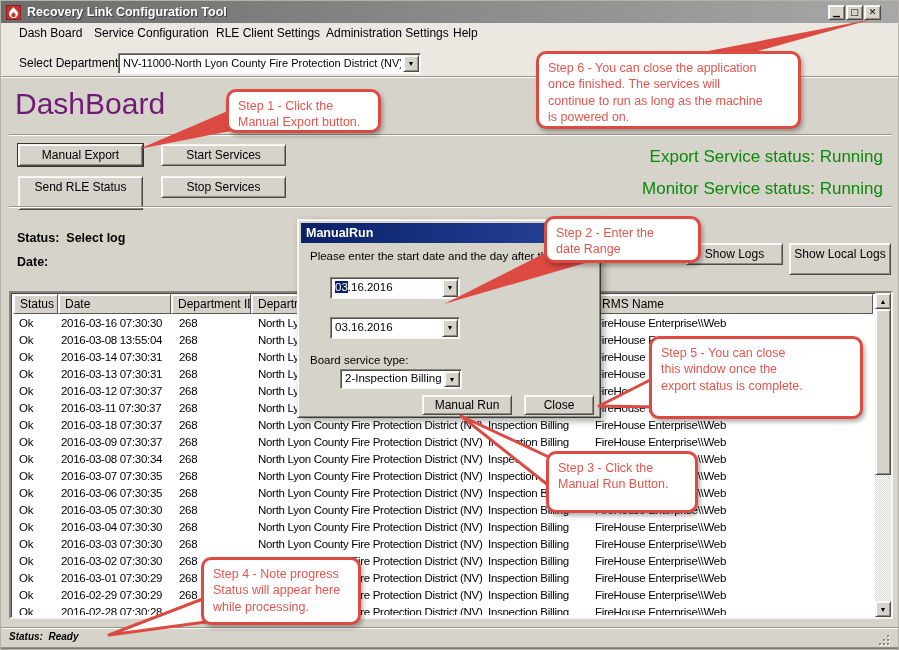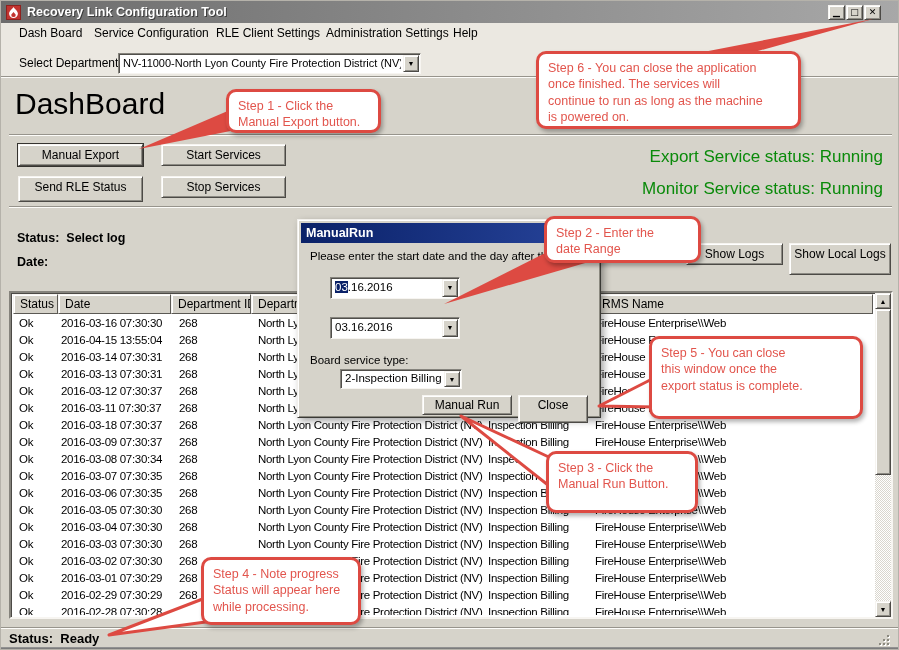--- a/index.html
+++ b/index.html
@@ -34,29 +34,29 @@
   .cbtn{position:absolute;right:1px;top:1px;bottom:1px;width:16px;background:#d6d3ca;
     border:1px solid;border-color:#f6f4f0 #4c4a46 #4c4a46 #f6f4f0;
     box-shadow:inset 1px 1px 0 #fff, inset -1px -1px 0 #8d8b84;
     font-size:7px;text-align:center;line-height:15px;color:#000;}
   #dept-combo{left:117px;top:30px;width:303px;height:21px;}
   
   .divider{position:absolute;height:0;border-top:1px solid #97948c;border-bottom:1px solid #fdfcf9;}
   #div1{left:0;top:75px;width:899px;}
   #div2{left:8px;top:133px;width:883px;}
   #div3{left:8px;top:205px;width:883px;}
-  #heading{position:absolute;left:14px;top:86px;font-size:30px;color:#000000;}
+  #heading{position:absolute;left:14px;top:86px;font-size:30px;color:#701a75;}
   .btn{position:absolute;background:#d6d3ca;border:1px solid;
     border-color:#f6f4f0 #4c4a46 #4c4a46 #f6f4f0;
     box-shadow:inset 1px 1px 0 #fff, inset -1px -1px 0 #8d8b84;
     font-size:12px;text-align:center;color:#000;}
   .btn-default{outline:1px solid #35332f;}
   #b-manual-export{left:17px;top:143px;width:125px;height:22px;line-height:20px;}
   #b-start-services{left:160px;top:143px;width:125px;height:22px;line-height:20px;}
-  #b-send-rle{left:17px;top:175px;width:125px;height:26px;line-height:20px;}
+  #b-send-rle{left:17px;top:175px;width:125px;height:34px;line-height:20px;}
   #b-stop-services{left:160px;top:175px;width:125px;height:22px;line-height:20px;}
   .svc-status{position:absolute;right:15px;font-size:17px;color:#0a8a0a;white-space:nowrap;}
   #svc1{top:146px;} #svc2:{}
   #svc2{top:178px;}
   
   .lbl-b{position:absolute;font-size:12.5px;font-weight:bold;}
   #show-logs{left:685px;top:242px;width:97px;height:22px;line-height:20px;}
   #show-local-logs{left:788px;top:242px;width:102px;height:32px;line-height:20px;}
   
   #listbox{position:absolute;left:8px;top:290px;width:884px;height:328px;background:#fff;
@@ -77,21 +77,21 @@
   .sbtn{position:absolute;left:0;width:16px;height:16px;background:#d6d3ca;
     border:1px solid;border-color:#f6f4f0 #4c4a46 #4c4a46 #f6f4f0;
     box-shadow:inset 1px 1px 0 #fff, inset -1px -1px 0 #8d8b84;
     font-size:7px;text-align:center;line-height:15px;}
   #sb-up{top:0;} #sb-down{top:308px;}
   #sb-thumb{position:absolute;left:0;top:16px;width:16px;height:166px;background:#d6d3ca;
     border:1px solid;border-color:#f6f4f0 #4c4a46 #4c4a46 #f6f4f0;
     box-shadow:inset 1px 1px 0 #fff, inset -1px -1px 0 #8d8b84;}
   
   #sb-divider{left:0;top:626px;width:899px;}
-  #statusbar-text{position:absolute;left:8px;top:630px;font-size:13px;font-weight:bold;}
+  #statusbar-text{position:absolute;left:8px;top:630px;font-size:10px;font-weight:bold;font-style:italic;}
   #grip{position:absolute;left:878px;top:634px;width:10px;height:10px;}
   #grip i{position:absolute;width:2px;height:2px;background:#8b897f;
     box-shadow:1px 1px 0 #fff;}
   #bottom-edge{position:absolute;left:0;top:646px;width:899px;height:4px;
     background:linear-gradient(#9b9b9b,#4a4a4a);}
   
   #dialog{position:absolute;left:296px;top:218px;width:304px;height:199px;background:#d6d3ca;
     border:1px solid;border-color:#f2f0ec #3a3935 #3a3935 #f2f0ec;
     box-shadow:inset 1px 1px 0 #fff, inset -1px -1px 0 #8b897f, 3px 3px 7px rgba(0,0,0,.35);
     z-index:5;}
@@ -99,21 +99,21 @@
     background:linear-gradient(to right,#0a2168,#28459c);
     color:#fff;font-weight:bold;font-size:12.5px;line-height:20px;padding-left:5px;}
   .dlg-text{position:absolute;font-size:11.5px;white-space:nowrap;}
   #dlg-combo1{left:32px;top:57px;width:130px;height:22px;}
   #dlg-combo2{left:32px;top:97px;width:130px;height:22px;}
   #dlg-combo3{left:42px;top:149px;width:122px;height:20px;}
   #dialog .cval{font-size:11.5px;line-height:19px;}
   #dlg-combo3 .cval{line-height:17px;}
   .sel{background:#0a2168;color:#fff;}
   #dlg-run{left:124px;top:175px;width:90px;height:20px;line-height:18px;}
-  #dlg-close{left:220px;top:175px;width:70px;height:28px;line-height:18px;}
+  #dlg-close{left:226px;top:175px;width:70px;height:20px;line-height:18px;}
   
   #tails{position:absolute;left:0;top:0;width:899px;height:650px;z-index:8;pointer-events:none;}
   .callout{position:absolute;background:#fff;border:3px solid #dd4a42;border-radius:10px;
     color:#e2554d;font-size:12.5px;line-height:1.3;padding:6px 9px;white-space:pre-line;
     box-shadow:2px 3px 4px rgba(0,0,0,.3);z-index:9;}
   #co1{left:225px;top:88px;width:155px;height:44px;}
   #co2{left:543px;top:215px;width:157px;height:47px;}
   #co3{left:545px;top:450px;width:152px;height:62px;}
   #co4{left:200px;top:556px;width:160px;height:68px;}
   #co5{left:648px;top:335px;width:214px;height:83px;}
@@ -184,21 +184,21 @@
         <div class="lrow">
           <span class="lc" style="left: 8px;">Ok</span>
           <span class="lc" style="left: 50px;">2016-03-16 07:30:30</span>
           <span class="lc" style="left: 168px;">268</span>
           <span class="lc" style="left: 247px;">North Lyon County Fire Protection District (NV)</span>
           <span class="lc" style="left: 477px;">Inspection Billing</span>
           <span class="lc" style="left: 584px;">FireHouse Enterprise\\Web</span>
         </div>
         <div class="lrow">
           <span class="lc" style="left: 8px;">Ok</span>
-          <span class="lc" style="left: 50px;">2016-04-15 13:55:04</span>
+          <span class="lc" style="left: 50px;">2016-03-08 13:55:04</span>
           <span class="lc" style="left: 168px;">268</span>
           <span class="lc" style="left: 247px;">North Lyon County Fire Protection District (NV)</span>
           <span class="lc" style="left: 477px;">Inspection Billing</span>
           <span class="lc" style="left: 584px;">FireHouse Enterprise\\Web</span>
         </div>
         <div class="lrow">
           <span class="lc" style="left: 8px;">Ok</span>
           <span class="lc" style="left: 50px;">2016-03-14 07:30:31</span>
           <span class="lc" style="left: 168px;">268</span>
           <span class="lc" style="left: 247px;">North Lyon County Fire Protection District (NV)</span>

